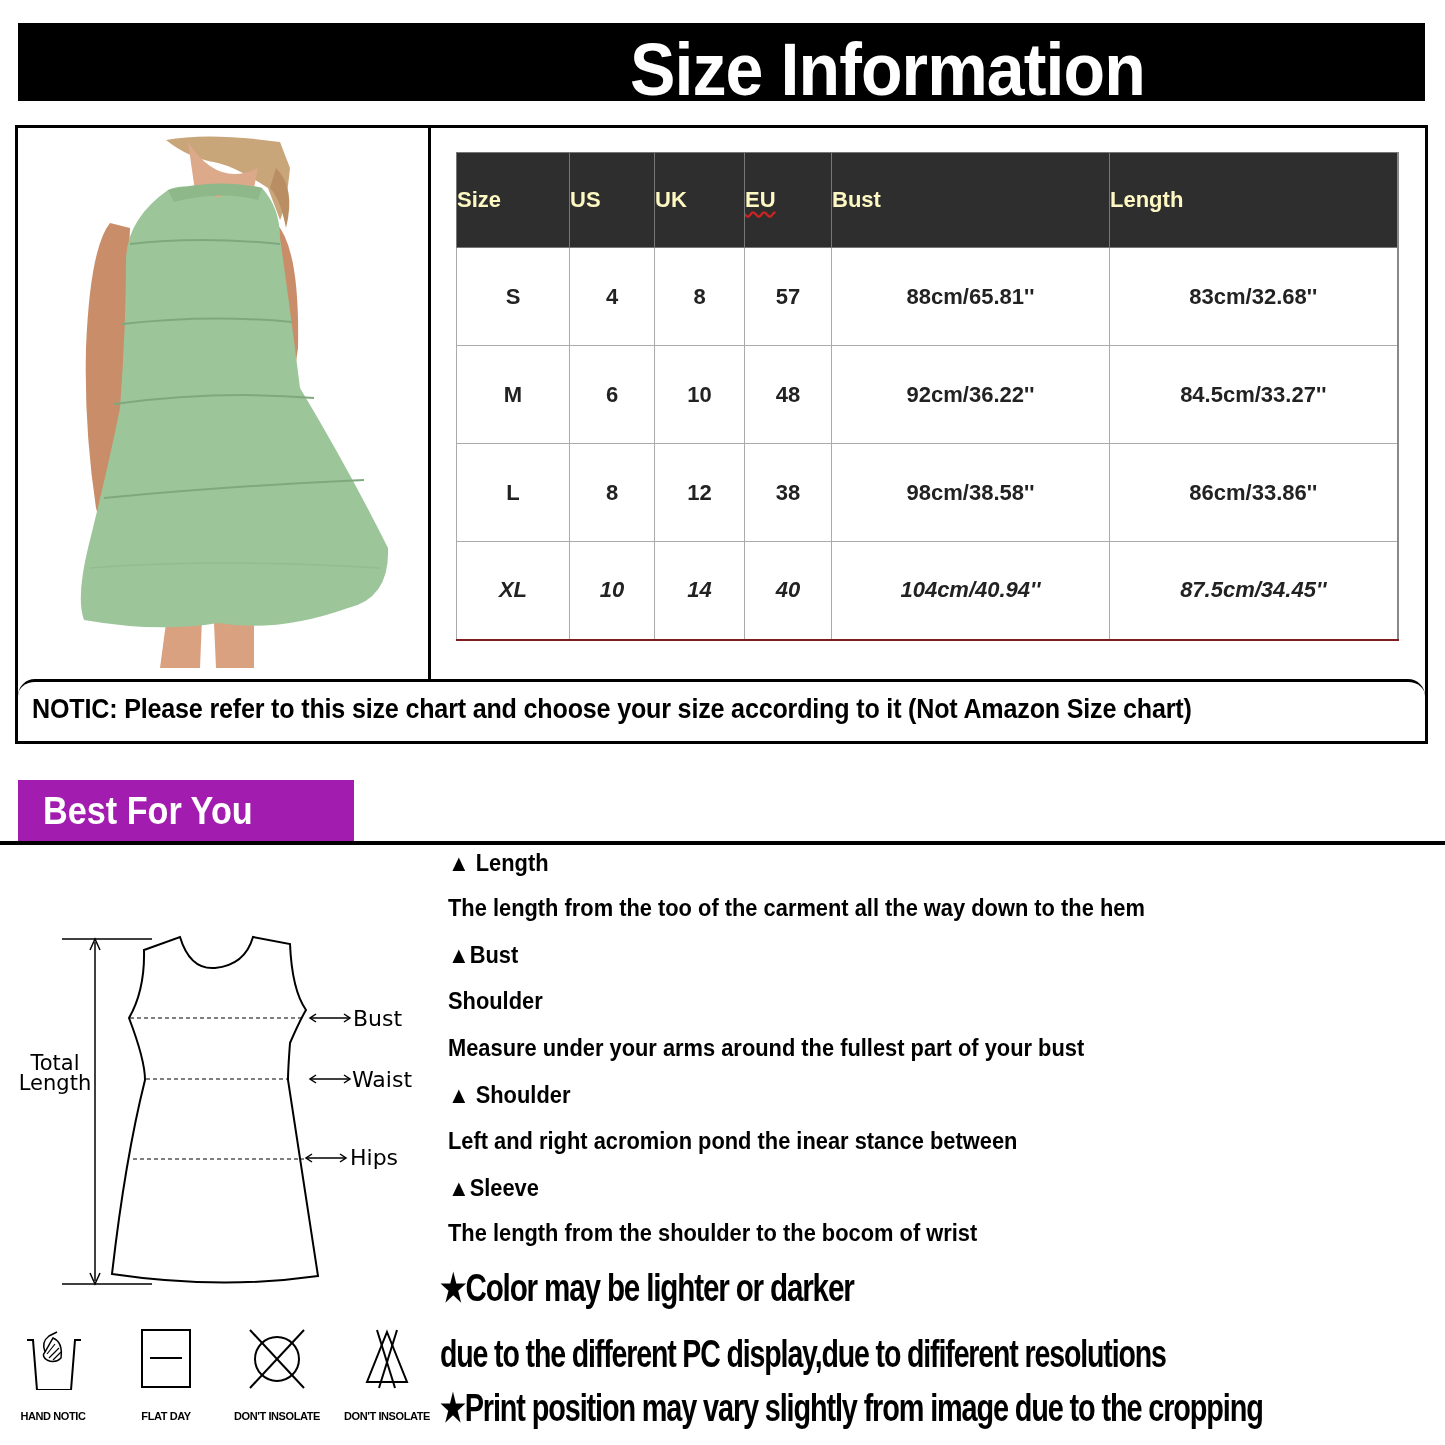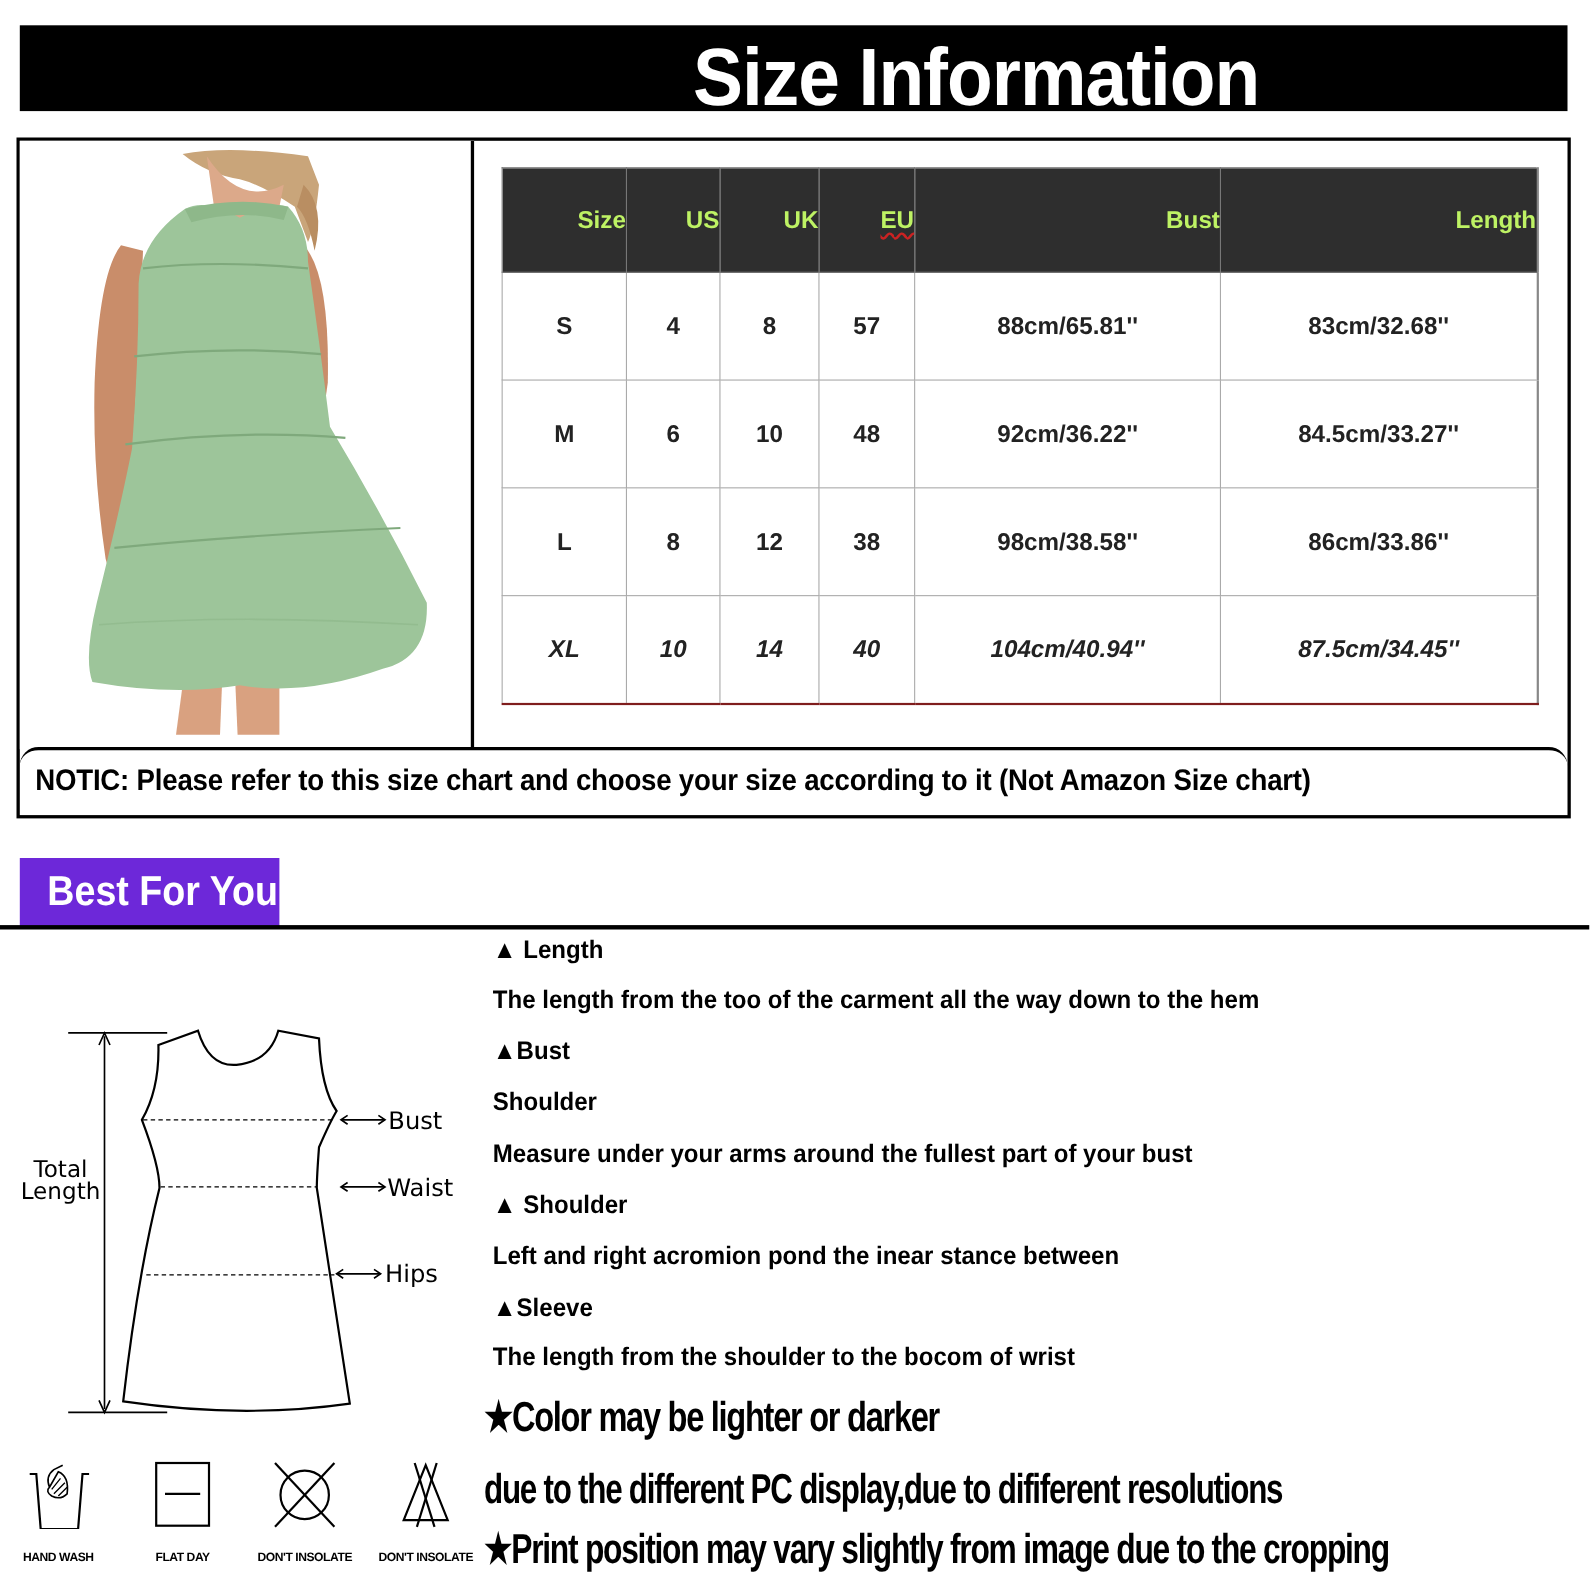--- a/index.html
+++ b/index.html
@@ -8,27 +8,27 @@
 
   .title-bar { position: absolute; left: 18px; top: 23px; width: 1407px; height: 78px; background: #000; text-align: right; }
   .title-text { position: absolute; left: 612px; top: 4px; font-family: "Liberation Sans", sans-serif; font-weight: bold; font-size: 74px; color: #fff; letter-spacing: -1px; transform: scaleX(0.92); transform-origin: left top; white-space: nowrap; }
 
   .chart-frame { position: absolute; left: 15px; top: 125px; width: 1413px; height: 619px; border: 3px solid #000; }
   .photo-cell { position: absolute; left: 0; top: 0; width: 413px; height: 553px; border-right: 3px solid #000; background: #fff; overflow: hidden; }
   .notice-row { position: absolute; left: 0; top: 551px; width: 1407px; height: 62px; border-top: 3px solid #000; border-radius: 17px; }
   .notice-text { position: absolute; left: 14px; top: 12px; font-weight: bold; font-size: 27px; white-space: nowrap; transform: scaleX(0.93); transform-origin: left top; letter-spacing: -0.2px; }
 
   table.size-table { position: absolute; left: 438px; top: 24px; border-collapse: collapse; font-family: "Liberation Sans", sans-serif; }
-  table.size-table th { background: #2e2e2e; color: #bef264; font-weight: bold; font-size: 22px; height: 95px; border: 1px solid #777; text-align: right; }
+  table.size-table th { background: #2e2e2e; color: #fef9c3; font-weight: bold; font-size: 22px; height: 95px; border: 1px solid #777; text-align: left; }
   table.size-table td { height: 98px; border: 1px solid #aaa; text-align: center; font-size: 22px; font-weight: bold; color: #222; }
   table.size-table tr:last-child td { border-bottom: 2px solid #7f1d1d; font-style: italic; }
   table.size-table td:last-child, table.size-table th:last-child { border-right: 2px solid #888; }
   .eu-underline { text-decoration: underline wavy #c22; text-underline-offset: 4px; }
 
-  .best-tab { position: absolute; left: 18px; top: 780px; width: 236px; height: 62px; background: #6d28d9; }
+  .best-tab { position: absolute; left: 18px; top: 780px; width: 336px; height: 62px; background: #a21caf; }
   .best-text { position: absolute; left: 25px; top: 10px; color: #fff; font-weight: bold; font-size: 38px; white-space: nowrap; transform: scaleX(0.9); transform-origin: left top; }
   .best-rule { position: absolute; left: 0; top: 841px; width: 1445px; height: 4px; background: #000; }
 
   .desc { position: absolute; left: 448px; font-weight: bold; font-size: 23px; white-space: nowrap; transform: scaleX(0.95); transform-origin: left top; }
   .big { position: absolute; left: 440px; font-weight: bold; font-size: 38px; white-space: nowrap; transform-origin: left top; letter-spacing: -1.5px; }
 
   .care { position: absolute; top: 1328px; width: 90px; text-align: center; }
   .care svg { display: block; margin: 0 auto; }
   .care-label { font-size: 11px; font-weight: bold; margin-top: 20px; white-space: nowrap; letter-spacing: -0.4px; }
 
@@ -167,21 +167,21 @@
 <div class="big" style="top:1266px;transform:scaleX(0.78)">★Color may be lighter or darker</div>
 <div class="big" style="top:1333px;transform:scaleX(0.75)">due to the different PC display,due to dififerent resolutions</div>
 <div class="big" style="top:1386px;transform:scaleX(0.76)">★Print position may vary slightly from image due to the cropping</div>
 
 <div class="care" style="left:8px">
   <svg width="60" height="62" viewBox="0 0 60 62">
     <path d="M4 12 L10 12 L14 62 L48 62 L52 12 L58 12" fill="none" stroke="#000" stroke-width="2"></path>
     <path d="M22 24 Q18 14 26 8 L34 4 M30 10 Q40 14 38 30 Q32 36 24 32 Q18 28 22 24 Z" fill="none" stroke="#000" stroke-width="1.5"></path>
     <path d="M24 26 L32 16 M26 30 L36 20 M30 32 L38 24" stroke="#000" stroke-width="1.2"></path>
   </svg>
-  <div class="care-label">HAND WASH</div>
+  <div class="care-label">HAND NOTIC</div>
 </div>
 <div class="care" style="left:121px">
   <svg width="52" height="62" viewBox="0 0 52 62">
     <rect x="2" y="2" width="48" height="57" fill="none" stroke="#000" stroke-width="2"></rect>
     <line x1="10" y1="30" x2="42" y2="30" stroke="#000" stroke-width="2"></line>
   </svg>
   <div class="care-label">FLAT DAY</div>
 </div>
 <div class="care" style="left:232px">
   <svg width="58" height="62" viewBox="0 0 58 62">

